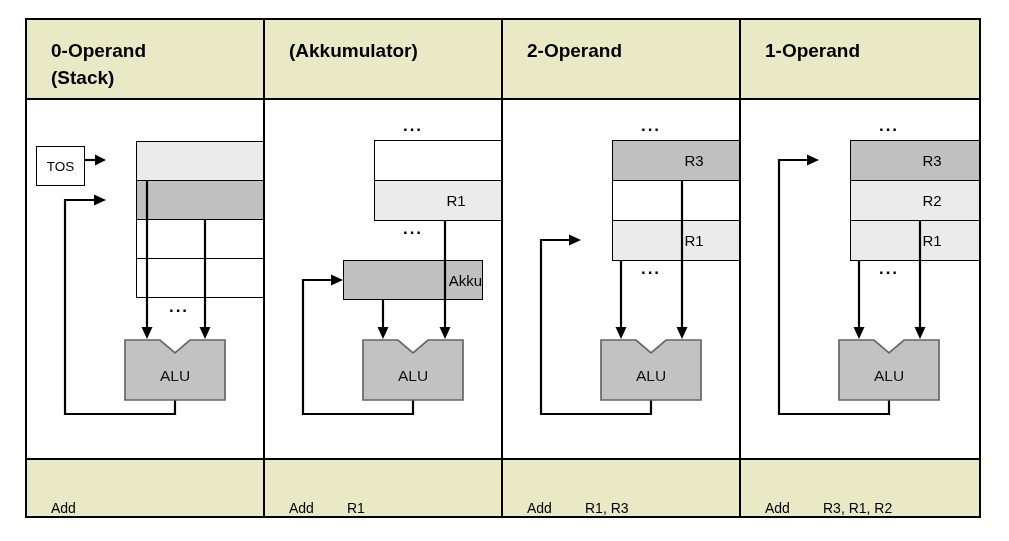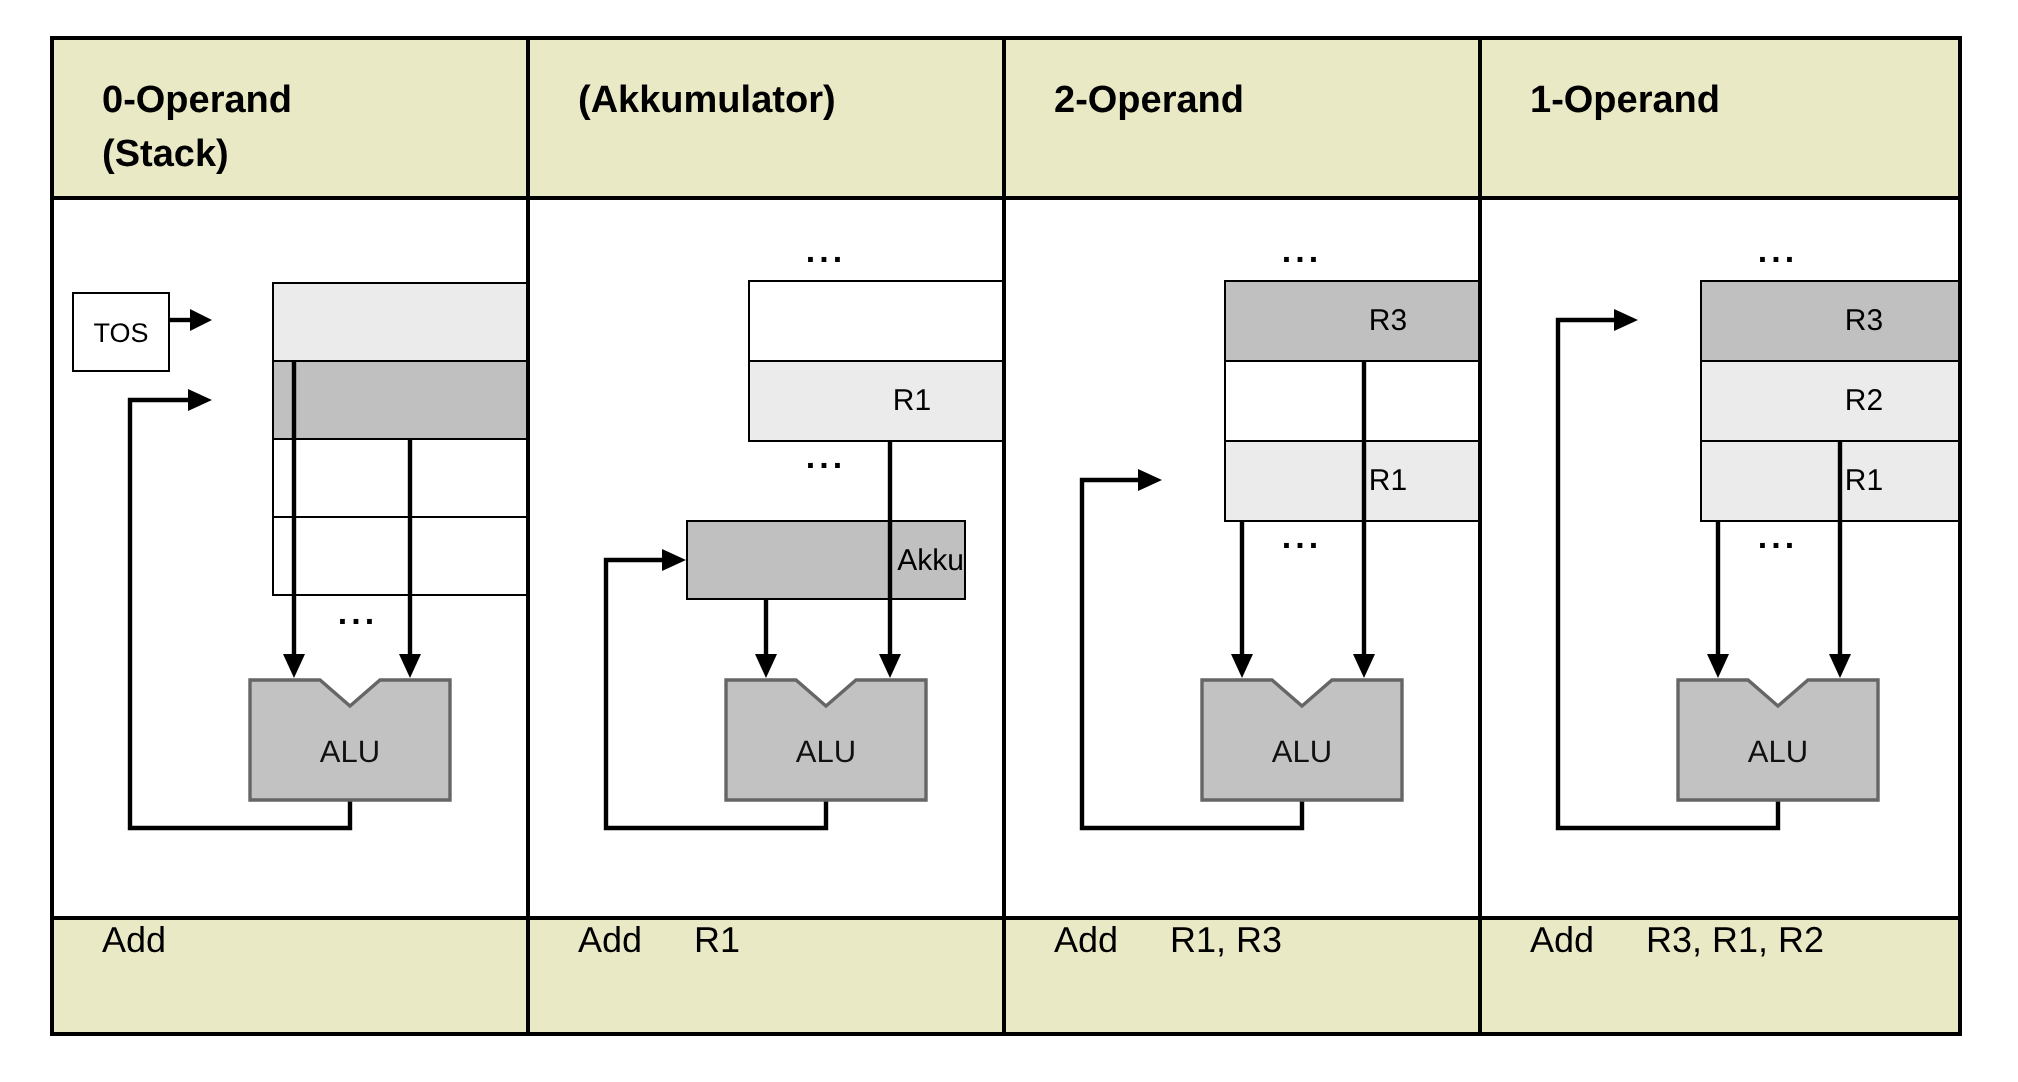--- a/index.html
+++ b/index.html
@@ -21,21 +21,21 @@
     border-right:2px solid var(--border,#000);
     border-bottom:2px solid var(--border,#000);
     padding:17px 20px 0 24px;
     font-size:19px; font-weight:bold; line-height:27px;
   }
   .bcell { position:relative; background:#fff; border-right:2px solid var(--border,#000); overflow:hidden; }
   .fcell {
     background:var(--header-bg,#e9e9c6);
     border-right:2px solid var(--border,#000);
     border-top:2px solid var(--border,#000);
-    display:flex; align-items:flex-start; padding-left:24px; font-size:18px;
+    display:flex; align-items:flex-end; padding-left:24px; font-size:14px;
   }
   .hcell.last, .bcell.last, .fcell.last { border-right:none; }
 
   .mnemonic { display:inline-block; min-width:58px; }
 
   
   .dsvg { position:absolute; left:0; top:0; z-index:5; pointer-events:none; }
   .dsvg line, .dsvg polyline { stroke:var(--line,#000); stroke-width:2.2; fill:none; }
   .dsvg .ah { fill:var(--line,#000); stroke:none; }
   .dsvg .alu { fill:var(--alu-fill,#c2c2c2); stroke:var(--alu-border,#666); stroke-width:1.7; }

